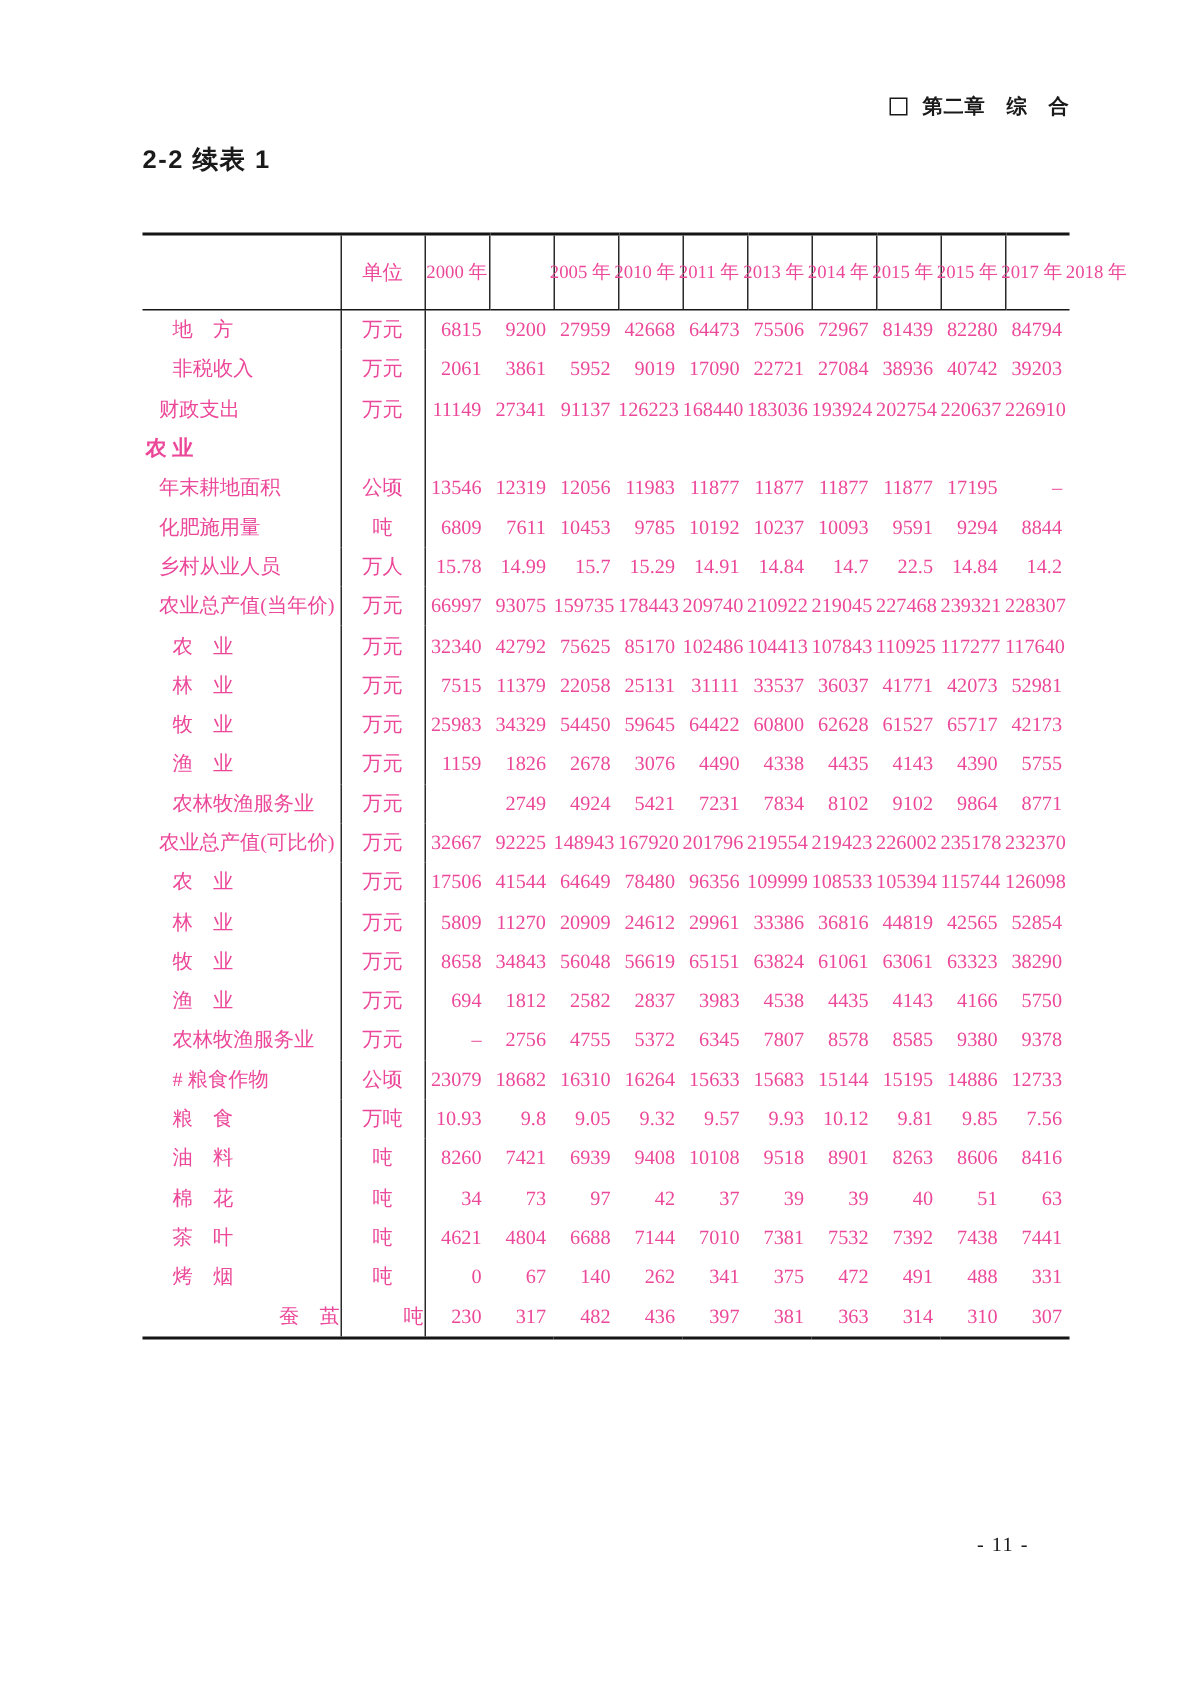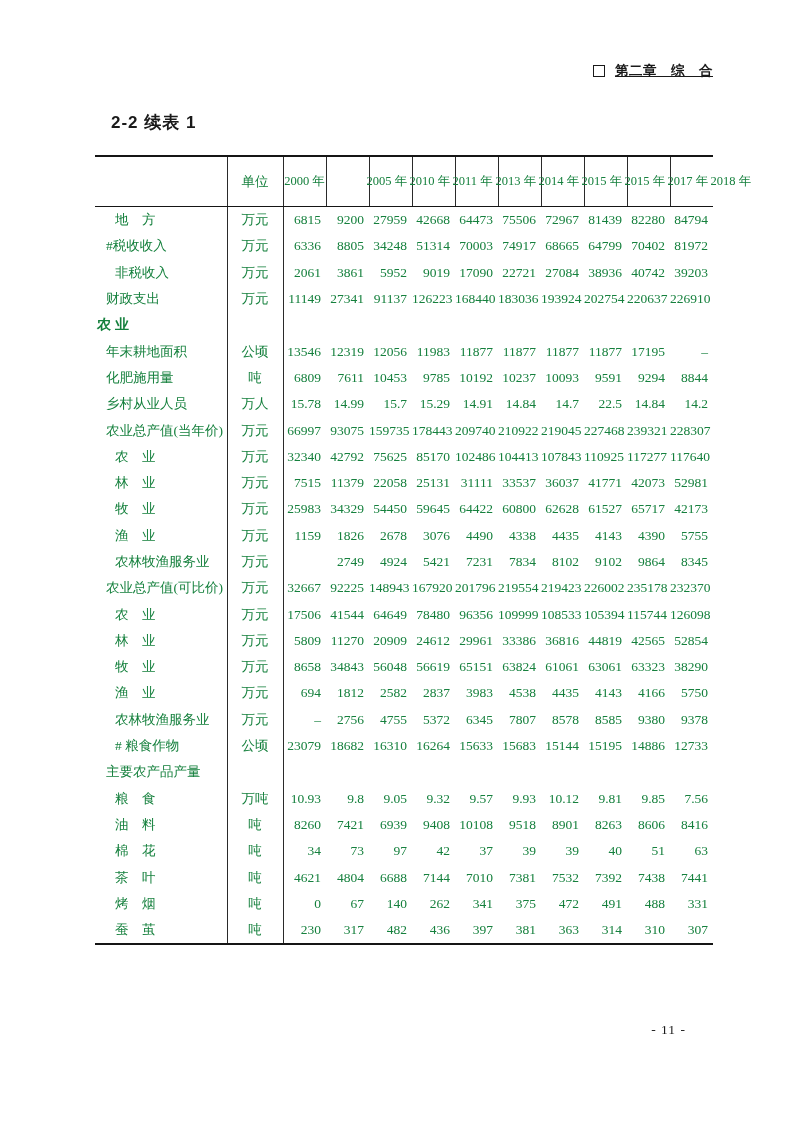--- a/index.html
+++ b/index.html
@@ -8,37 +8,37 @@
     width:793px;height:1122px;
     background:#fff;
     color:#1a1a1a;
     font-family:"Liberation Serif", serif;
     overflow:hidden;
   }
   .chapter-header{
     position:absolute;top:62px;right:80px;
     display:flex;align-items:center;gap:10px;
     font-family:"Liberation Sans", sans-serif;
-    font-weight:bold;font-size:13.5px;letter-spacing:.5px;text-decoration:underline;
+    font-weight:bold;font-size:13.5px;letter-spacing:.5px;
   }
   .box-glyph{
     width:10px;height:10px;
     border:1.5px solid #1a1a1a;
     display:inline-block;flex:none;
   }
   .page-title{
-    position:absolute;left:95px;top:95px;margin:16px;
+    position:absolute;left:95px;top:95px;margin:0;
     font-family:"Liberation Sans", sans-serif;
     font-size:17px;font-weight:bold;letter-spacing:1px;
   }
   table.stat-table{
     position:absolute;left:95px;top:155px;
     width:618px;
     border-collapse:collapse;table-layout:fixed;
-    font-size:13.5px;color:#15803d;
+    font-size:13.5px;color:#ec4899;
   }
   .stat-table col.col-label{width:132px;}
   .stat-table col.col-unit{width:56px;}
   .stat-table col.col-year{width:43px;}
   .stat-table thead th{
     border-top:2.5px solid #151515;
     border-bottom:1.5px solid #151515;
     height:49px;
     font-weight:normal;
     font-size:12.5px;
@@ -49,21 +49,21 @@
   }
   .stat-table th.c-label, .stat-table td.c-label{border-right:1px solid #2a2a2a;}
   .stat-table th.c-unit,  .stat-table td.c-unit {border-right:1px solid #2a2a2a;text-align:center;}
   .stat-table thead th.c-unit{font-size:13.5px;}
   .stat-table thead th.c-year + th.c-year{border-left:1px solid #2a2a2a;padding-left:40px;}
   .stat-table tbody td{
     height:26.3px;padding:0;
     vertical-align:middle;
     white-space:nowrap;overflow:hidden;
   }
-  .stat-table tbody tr:last-child td{border-bottom:2px solid #151515;}
+  .stat-table tbody tr:last-child td{border-bottom:2px solid #151515;text-align:right;}
   .stat-table td.c-label{font-size:13.5px;}
   .stat-table td.c-label.indent-0{padding-left:2px;}
   .stat-table td.c-label.indent-1{padding-left:11px;}
   .stat-table td.c-label.indent-2{padding-left:20px;}
   .stat-table td.c-label.bold{
     font-family:"Liberation Sans", sans-serif;
     font-weight:bold;font-size:14px;
   }
   .stat-table td.c-val{text-align:right;padding-right:5px;}
   .page-footer{
@@ -123,34 +123,20 @@
   <td class="c-val">6815</td>
           <td class="c-val">9200</td>
           <td class="c-val">27959</td>
           <td class="c-val">42668</td>
           <td class="c-val">64473</td>
           <td class="c-val">75506</td>
           <td class="c-val">72967</td>
           <td class="c-val">81439</td>
           <td class="c-val">82280</td>
           <td class="c-val">84794</td>
-        </tr>
-        <tr>
-    <td class="c-label indent-1">#税收收入</td>
-    <td class="c-unit">万元</td>
-  <td class="c-val">6336</td>
-          <td class="c-val">8805</td>
-          <td class="c-val">34248</td>
-          <td class="c-val">51314</td>
-          <td class="c-val">70003</td>
-          <td class="c-val">74917</td>
-          <td class="c-val">68665</td>
-          <td class="c-val">64799</td>
-          <td class="c-val">70402</td>
-          <td class="c-val">81972</td>
         </tr>
         <tr>
     <td class="c-label indent-2">非税收入</td>
     <td class="c-unit">万元</td>
   <td class="c-val">2061</td>
           <td class="c-val">3861</td>
           <td class="c-val">5952</td>
           <td class="c-val">9019</td>
           <td class="c-val">17090</td>
           <td class="c-val">22721</td>
@@ -304,21 +290,21 @@
     <td class="c-unit">万元</td>
   <td class="c-val"></td>
           <td class="c-val">2749</td>
           <td class="c-val">4924</td>
           <td class="c-val">5421</td>
           <td class="c-val">7231</td>
           <td class="c-val">7834</td>
           <td class="c-val">8102</td>
           <td class="c-val">9102</td>
           <td class="c-val">9864</td>
-          <td class="c-val">8345</td>
+          <td class="c-val">8771</td>
         </tr>
         <tr>
     <td class="c-label indent-1">农业总产值(可比价)</td>
     <td class="c-unit">万元</td>
   <td class="c-val">32667</td>
           <td class="c-val">92225</td>
           <td class="c-val">148943</td>
           <td class="c-val">167920</td>
           <td class="c-val">201796</td>
           <td class="c-val">219554</td>
@@ -405,34 +391,20 @@
           <td class="c-val">16310</td>
           <td class="c-val">16264</td>
           <td class="c-val">15633</td>
           <td class="c-val">15683</td>
           <td class="c-val">15144</td>
           <td class="c-val">15195</td>
           <td class="c-val">14886</td>
           <td class="c-val">12733</td>
         </tr>
         <tr>
-    <td class="c-label indent-1">主要农产品产量</td>
-    <td class="c-unit"></td>
-  <td class="c-val"></td>
-          <td class="c-val"></td>
-          <td class="c-val"></td>
-          <td class="c-val"></td>
-          <td class="c-val"></td>
-          <td class="c-val"></td>
-          <td class="c-val"></td>
-          <td class="c-val"></td>
-          <td class="c-val"></td>
-          <td class="c-val"></td>
-        </tr>
-        <tr>
     <td class="c-label indent-2">粮　食</td>
     <td class="c-unit">万吨</td>
   <td class="c-val">10.93</td>
           <td class="c-val">9.8</td>
           <td class="c-val">9.05</td>
           <td class="c-val">9.32</td>
           <td class="c-val">9.57</td>
           <td class="c-val">9.93</td>
           <td class="c-val">10.12</td>
           <td class="c-val">9.81</td>

